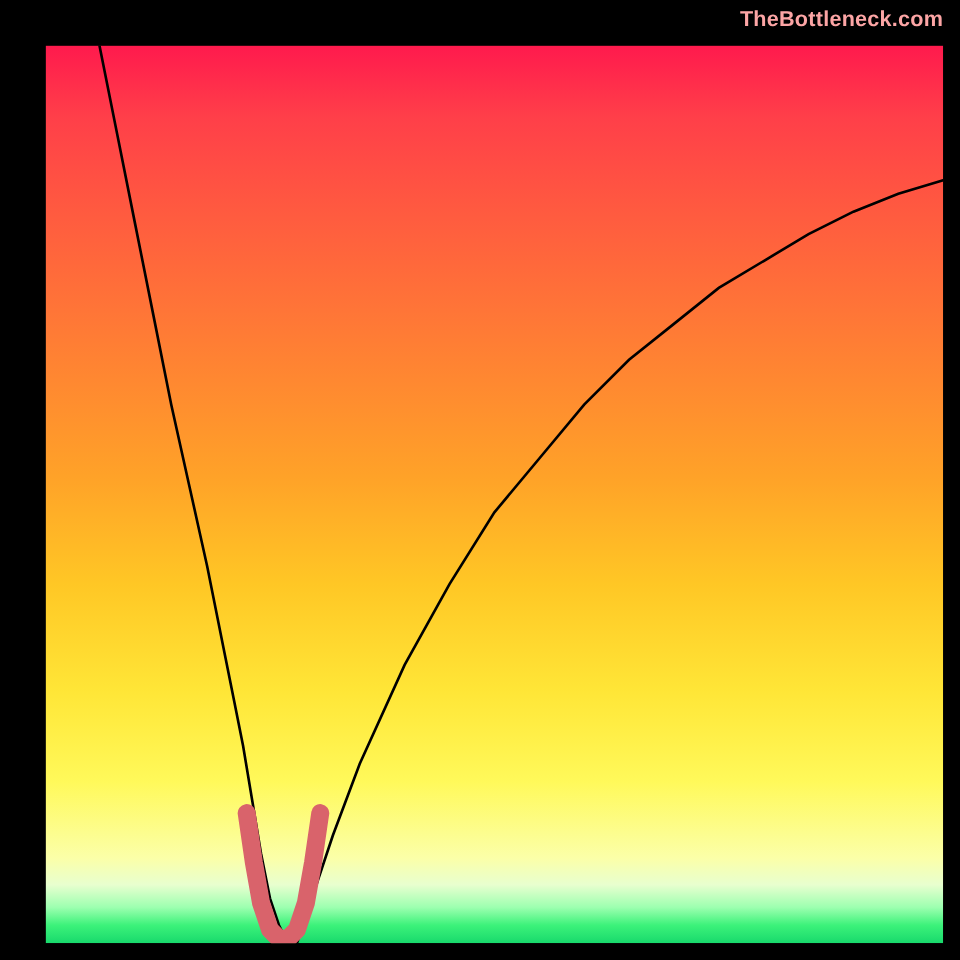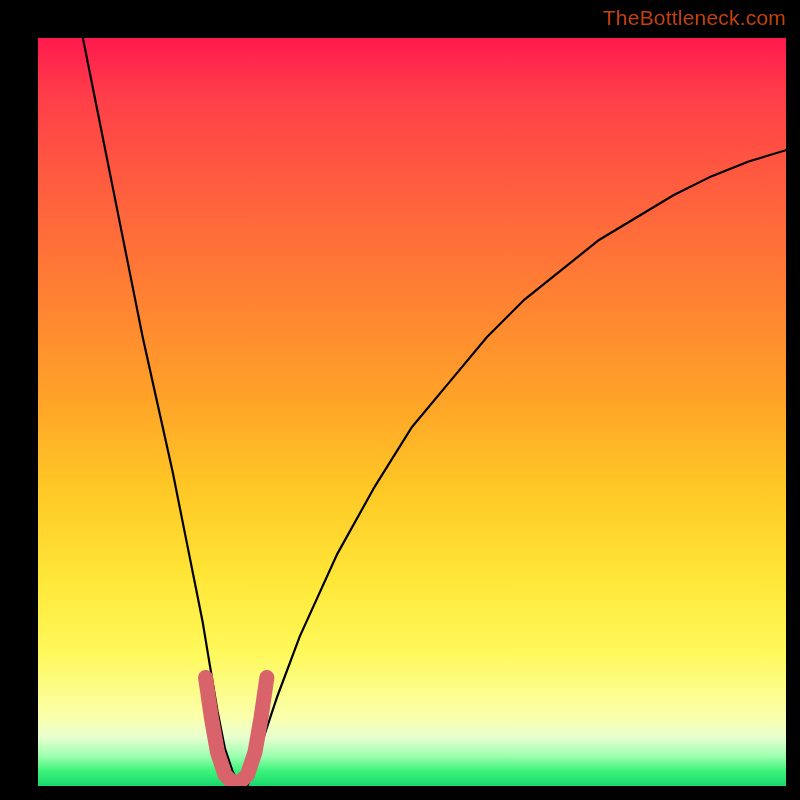--- a/index.html
+++ b/index.html
@@ -50,23 +50,23 @@
     position: absolute;
     left: 0; top: 0;
     width: 748px;
     height: 748px;
     overflow: visible;
   }
   .watermark {
     position: absolute;
     top: 6px;
     right: 14px;
-    color: #c2410c;
-    font-size: 21px;
-    font-weight: 400;
+    color: #fca5a5;
+    font-size: 18px;
+    font-weight: 700;
     letter-spacing: 0.2px;
     user-select: none;
   }
 </style>
 </head>
 <body>
 
 <div class="frame">
 
   <div class="plot-area">

